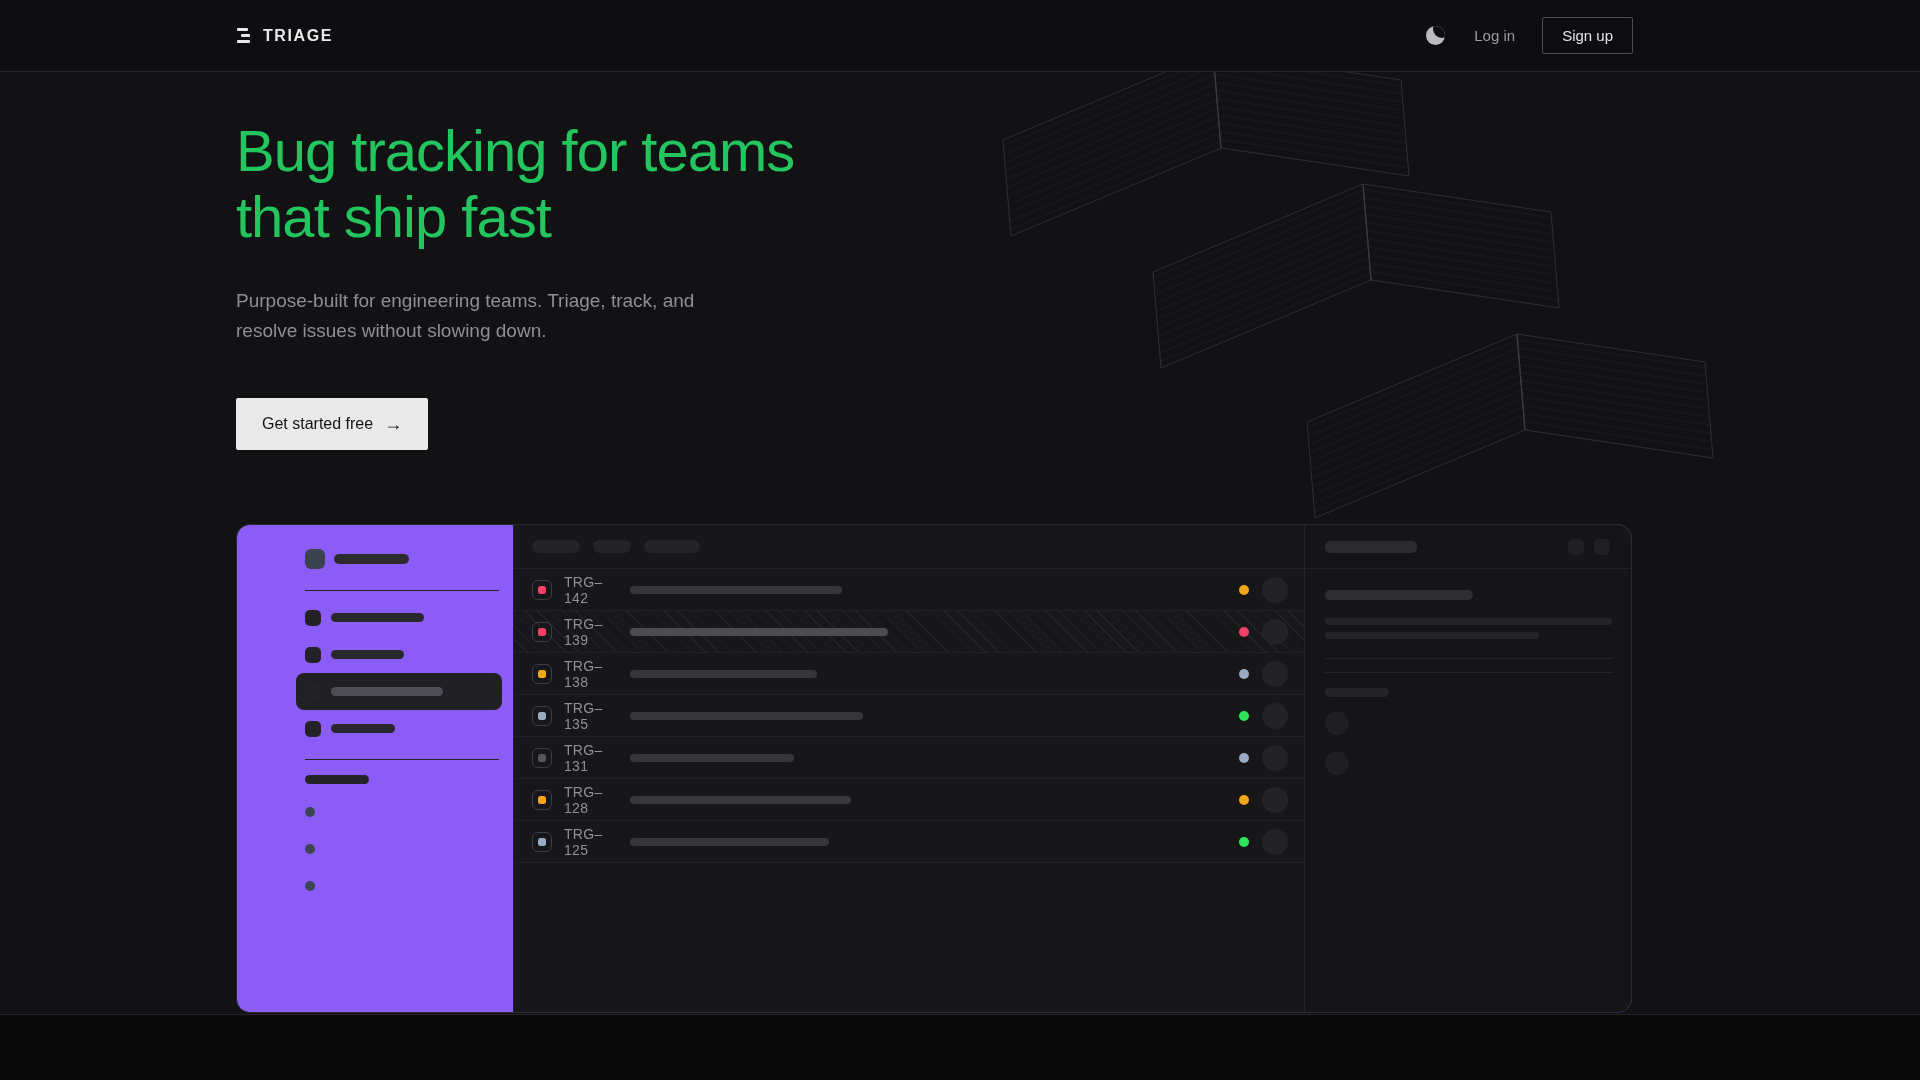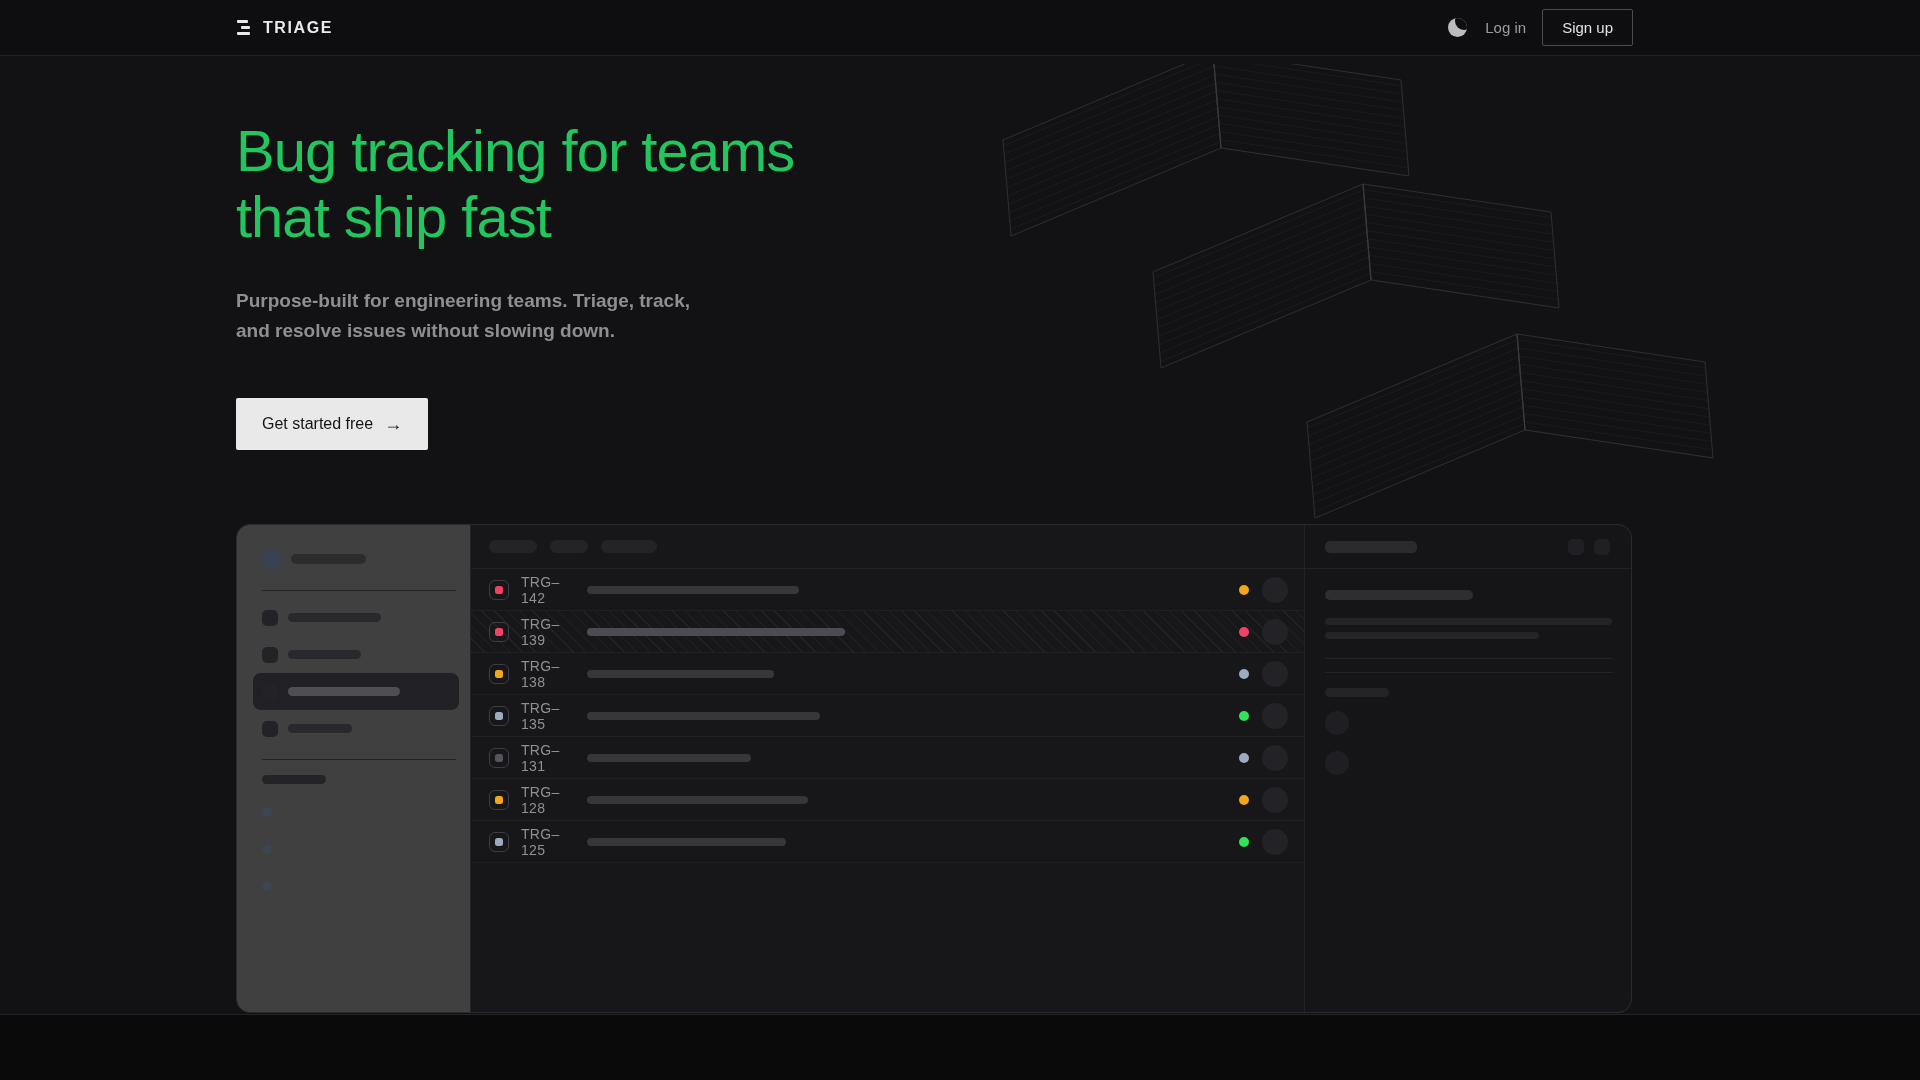--- a/index.html
+++ b/index.html
@@ -1,60 +1,60 @@
 <!DOCTYPE html>
 <html><head>
 <meta charset="utf-8">
 <style>
   * { box-sizing: border-box; margin: 0; padding: 0; }
   html,body { background:#0a0a0b; }
   body { font-family:"Liberation Sans", sans-serif; }
   .page { position:relative; width:1920px; height:1080px; background:#121214; overflow:hidden; }
 
   
-  .nav { position:absolute; top:0; left:0; width:1920px; height:56px; background:#0e0e10;
+  .nav { position:absolute; top:0; left:0; width:1920px; height:72px; background:#0e0e10;
          border-bottom:1px solid #242428; display:flex; align-items:center;
          justify-content:space-between; padding:0 287px 0 236px; z-index:5; }
   .nav-left { display:flex; align-items:center; gap:11px; }
   .logo-icon { display:flex; flex-direction:column; gap:2.5px; width:16px; }
   .logo-icon i { display:block; height:3.2px; border-radius:1px; background:#e9e9eb; }
   .logo-icon i:nth-child(1){ width:11px; margin-left:1px; }
   .logo-icon i:nth-child(2){ width:9px;  margin-left:5px; }
   .logo-icon i:nth-child(3){ width:13px; margin-left:1px; }
   .brand { color:#eaeaec; font-size:16px; font-weight:bold; letter-spacing:1.6px; }
-  .nav-right { display:flex; align-items:center; gap:16px; }
+  .nav-right { display:flex; align-items:center; gap:27px; }
   .theme-toggle { background:none; border:none; cursor:pointer; padding:2px; }
   .moon { display:block; width:19px; height:19px; border-radius:50%; background:#bcbcc0;
           position:relative; overflow:hidden; }
   .moon::after { content:""; position:absolute; left:7px; top:-6px; width:18px; height:18px;
           border-radius:50%; background:#0e0e10; }
   .login { color:#9b9ca1; font-size:15px; text-decoration:none; cursor:pointer; }
   .signup { background:transparent; border:1px solid #4b4b51; border-radius:2px;
           color:#e3e3e6; font-size:15px; padding:9px 19px; cursor:pointer;
           font-family:"Liberation Sans", sans-serif; }
 
   
   .deco { position:absolute; left:985px; top:64px; z-index:1; }
   .deco path { vector-effect:non-scaling-stroke; }
 
   
   .hero-title { position:absolute; left:236px; top:118px; z-index:2;
           color:#22c55e; font-size:58px; line-height:66px; font-weight:500; letter-spacing:-1px; }
   .hero-sub { position:absolute; left:236px; top:286px; width:480px; z-index:2;
-          color:#8e8f94; font-size:19px; line-height:30px; font-weight:700; }
+          color:#8e8f94; font-size:19px; line-height:30px; font-weight:400; }
   .cta { position:absolute; left:236px; top:398px; height:52px; z-index:2;
           display:inline-flex; align-items:center; gap:11px; padding:0 26px;
           background:#e9e9ea; color:#151516; border:none; border-radius:2px;
           font-size:16px; font-weight:500; cursor:pointer; font-family:"Liberation Sans", sans-serif; }
   .cta .arrow { font-size:18px; line-height:1; }
 
   
   .mockup { position:absolute; left:236px; top:524px; width:1396px; height:489px; z-index:2;
-          background:#404040; border:1px solid #2a2a2e; border-radius:14px;
-          display:flex; overflow:hidden; }
+          background:#8b5cf6; border:1px solid #2a2a2e; border-radius:14px;
+          display:flex; overflow:hidden;padding-left:43px; }
   .sk { background:#2c2c2f; border-radius:5px; }
 
   
   .mk-sidebar { width:234px; flex:none; border-right:1px solid #232327; padding:24px 20px 0 25px; }
   .mk-user { display:flex; align-items:center; gap:9px; }
   .mk-avatar-sq { width:20px; height:20px; border-radius:6px; background:#39424e; flex:none; }
   .mk-user .sk { width:75px; height:10px; }
   .mk-divider { height:1px; background:#242428; margin:21px -6px 0 0; }
   .mk-nav { margin-top:8px; }
   .mk-item { display:flex; align-items:center; gap:10px; height:37px;

